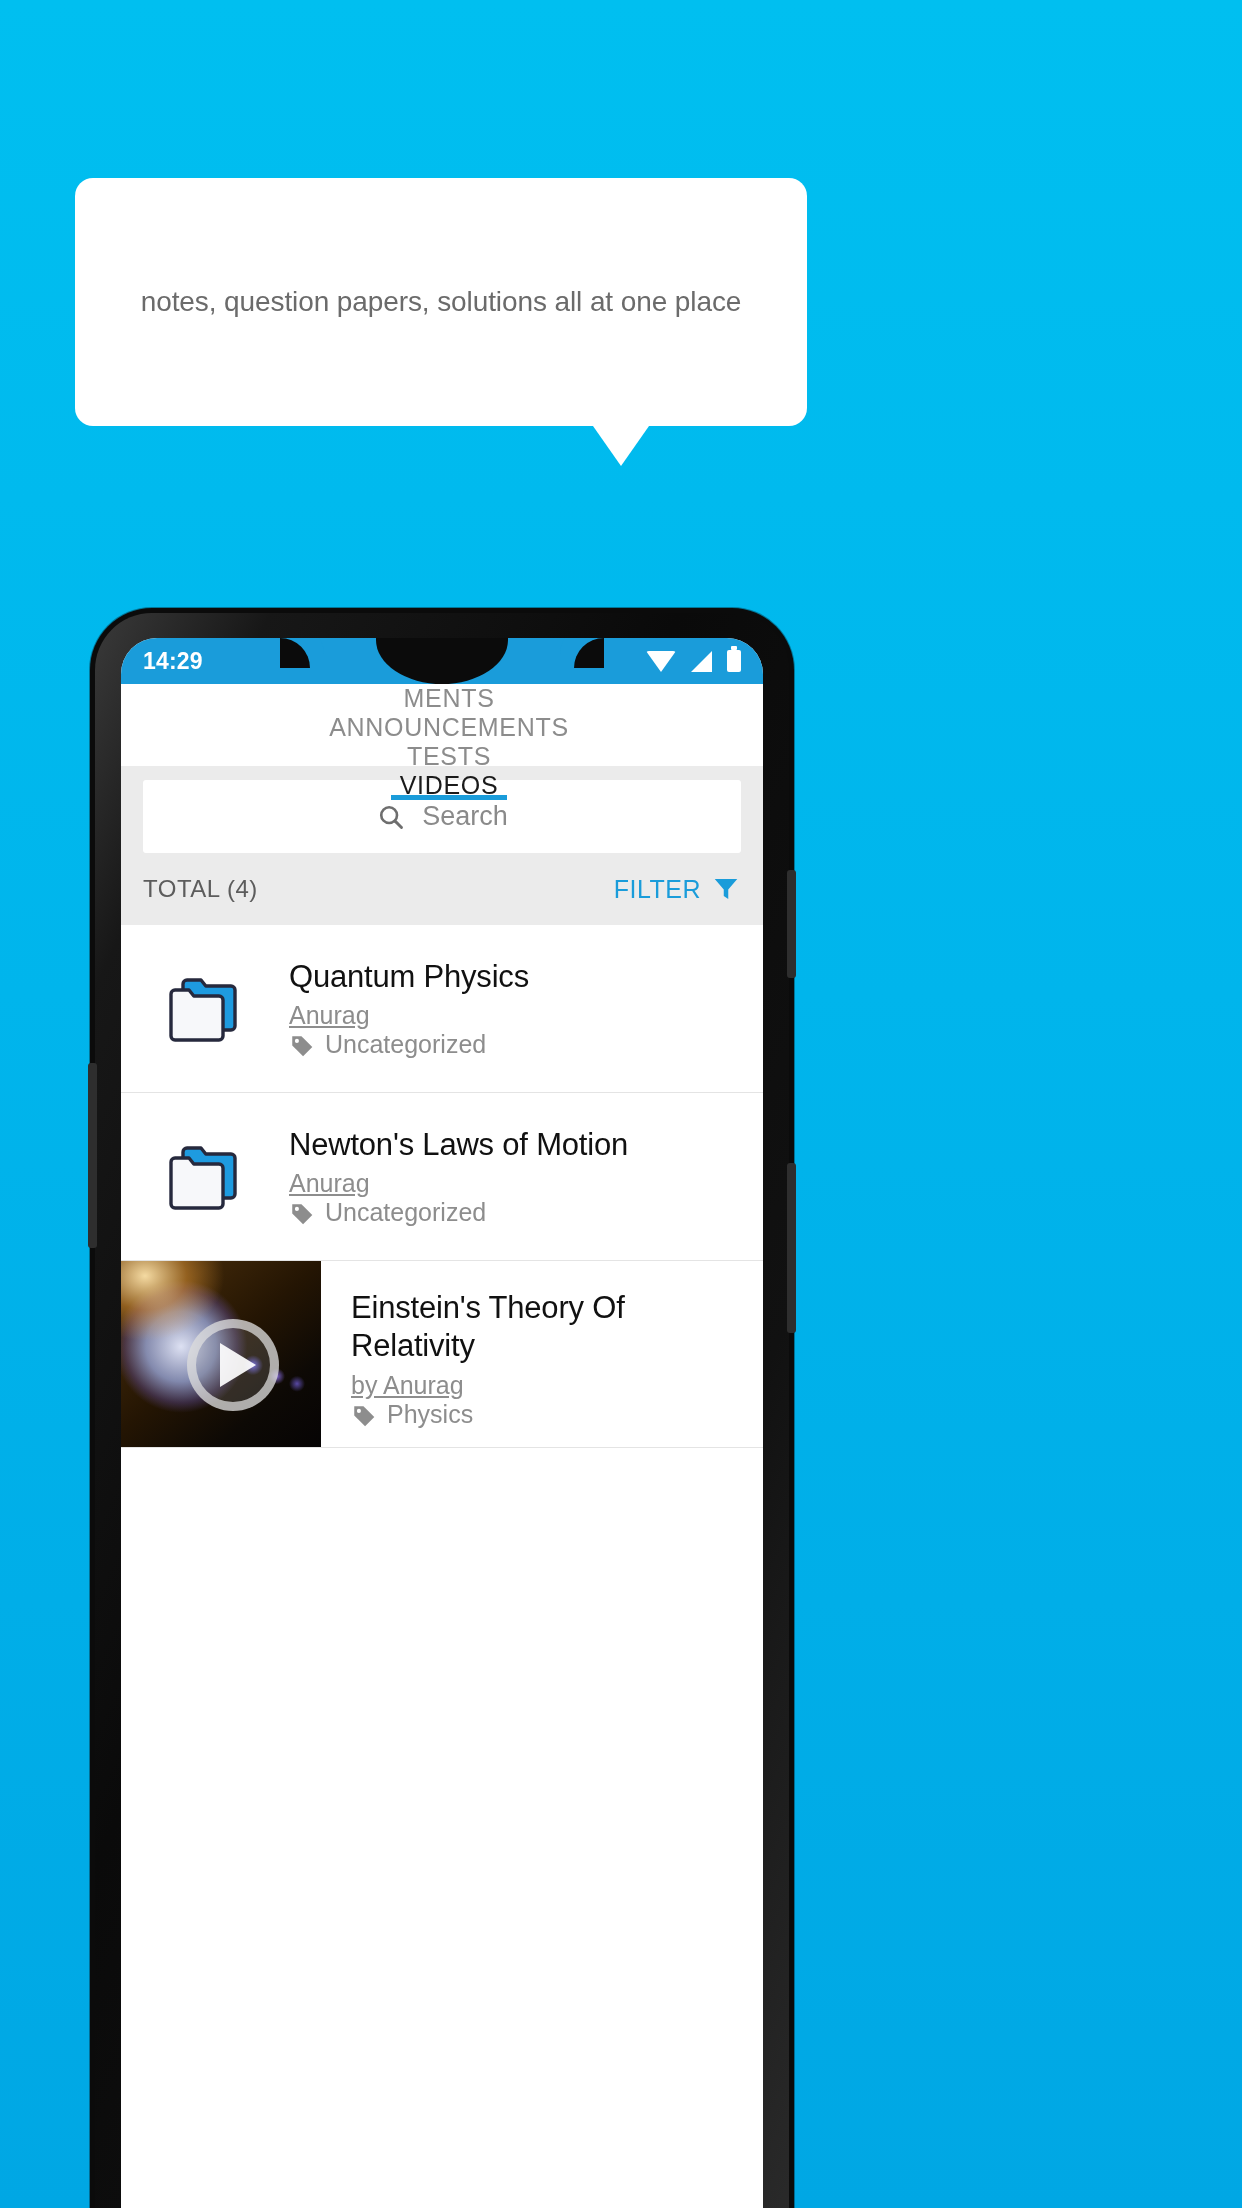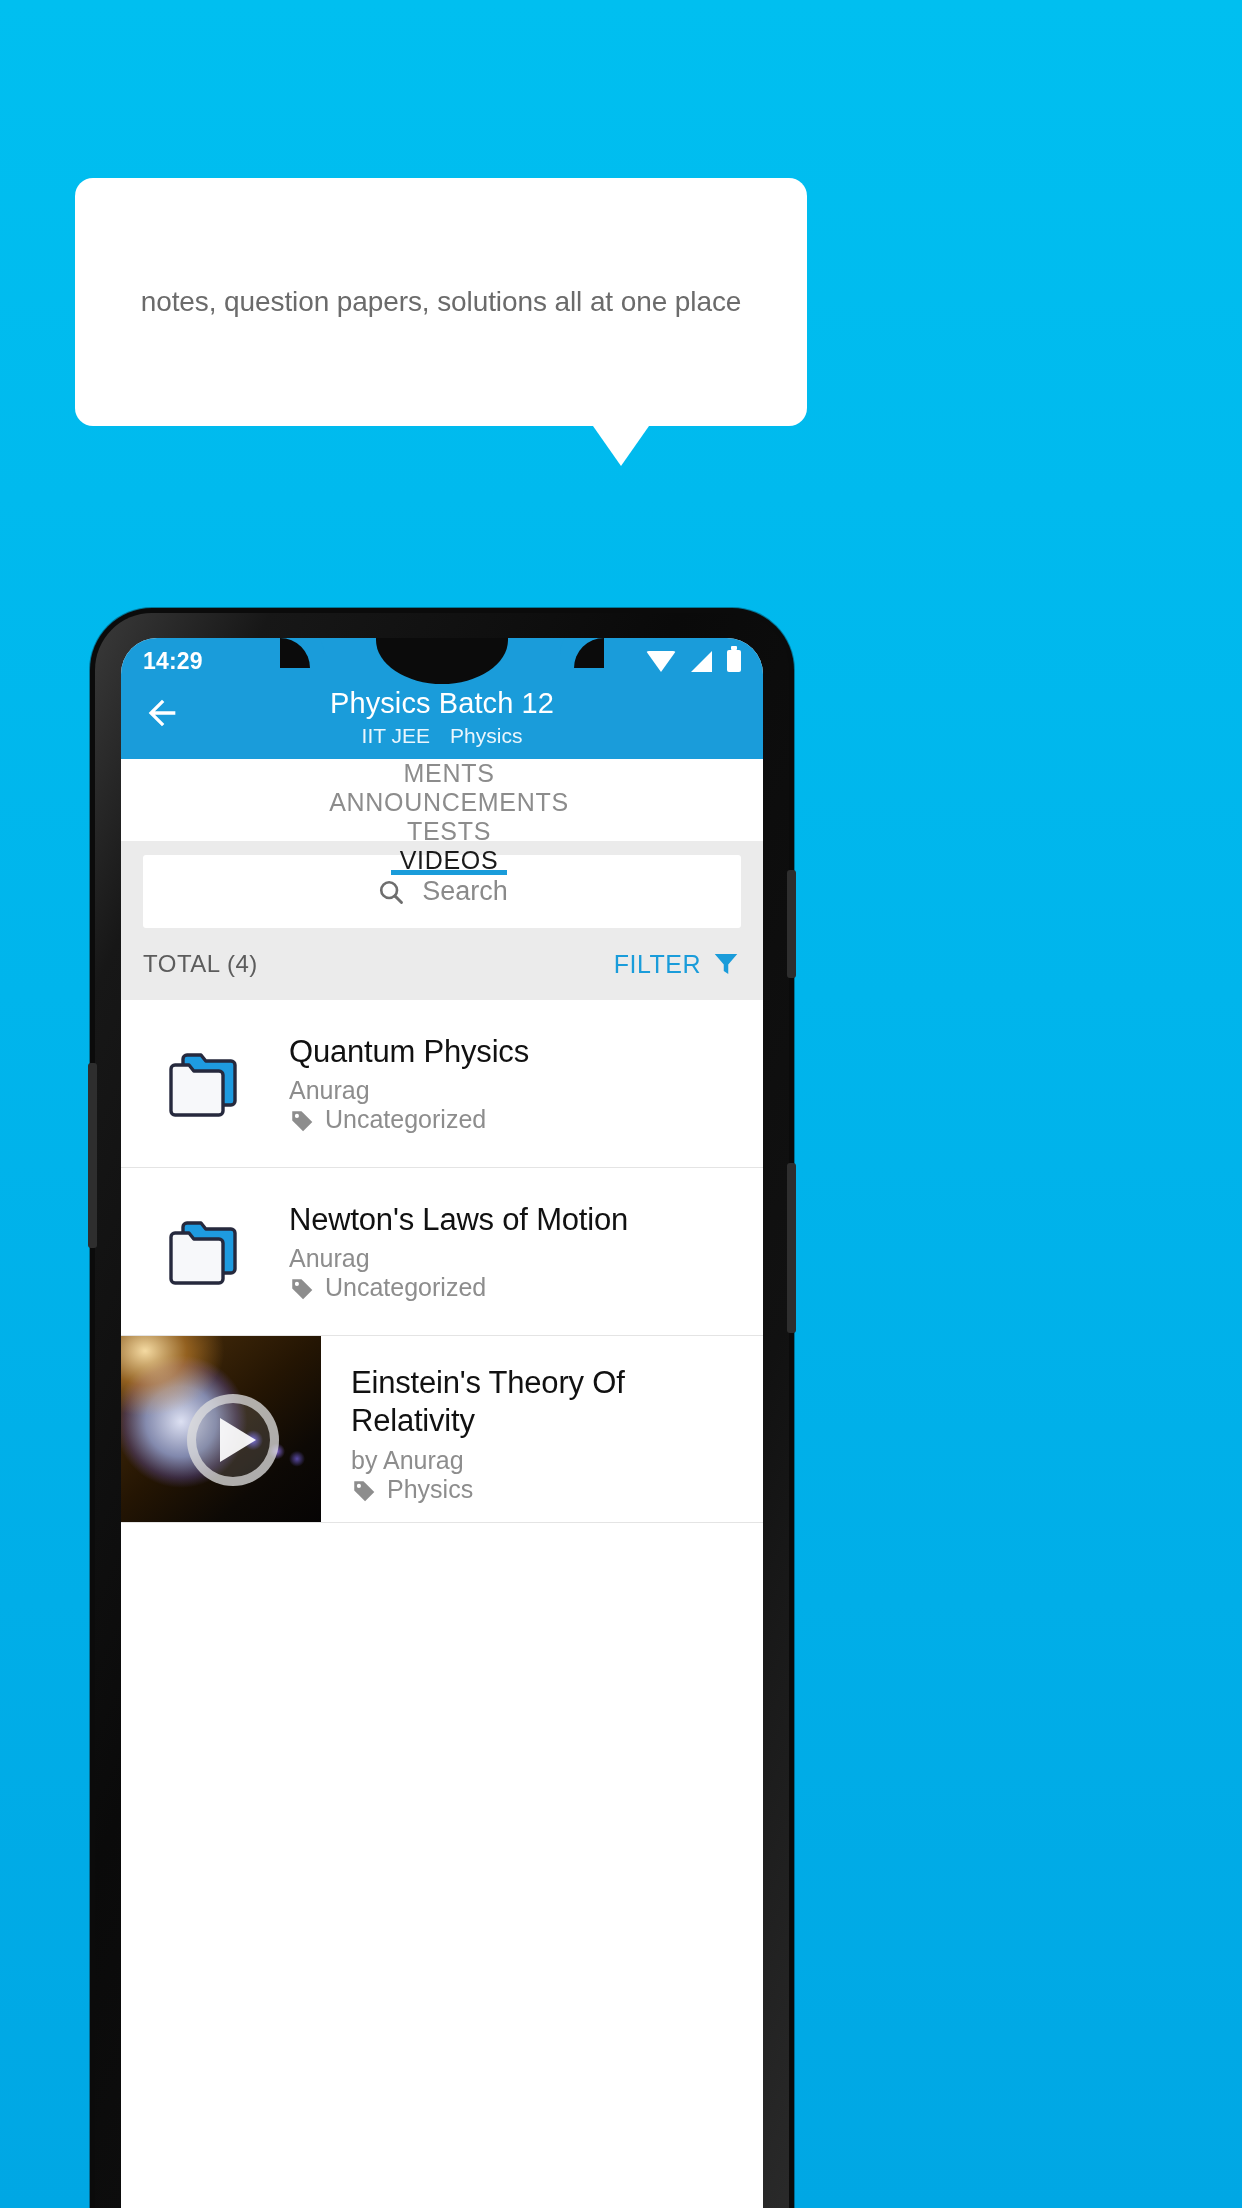--- a/index.html
+++ b/index.html
@@ -212,21 +212,21 @@
   .row-folder { padding:16px 0; }
   .row-ico {
     width:168px; min-width:168px;
     display:flex; align-items:center; justify-content:center;
   }
   .row-text { padding-right:18px; }
   .row-title {
     font-size:31px; color:#111; font-weight:400; line-height:1.22;
     letter-spacing:-.2px;
   }
-  .row-author { font-size:25px; color:#8d8d8d; margin-top:6px; }
+  .row-author { font-size:25px; color:#8d8d8d; margin-top:6px;text-decoration:underline; }
   .row-tag { display:flex; align-items:flex-end; gap:10px; }
   .row-tagtext { font-size:25px; color:#8d8d8d; }
 
   
   .row-video { min-height:170px; padding:0; align-items:stretch; }
   .thumb {
     width:200px; min-width:200px;
     background:
       radial-gradient(ellipse 110px 90px at 12% 8%, rgba(255,228,170,.95) 0%, rgba(255,170,60,.45) 38%, rgba(90,55,20,0) 72%),
       radial-gradient(circle 78px at 30% 46%, rgba(230,235,255,.95) 0%, rgba(160,175,230,.75) 45%, rgba(110,90,180,.35) 72%, rgba(30,20,40,0) 85%),
@@ -281,31 +281,20 @@
     </div>
 
     <div id="notch-wrap">
       <div id="notch-l"></div>
       <div id="notch-r"></div>
       <div id="notch">
         
       </div>
     </div>
 
-    <div id="appbar">
-      <div id="back-arrow">
-        <svg width="40" height="40" viewBox="0 0 24 24" aria-hidden="true">
-          <path d="M20 11H7.8l5.6-5.6L12 4l-8 8 8 8 1.4-1.4L7.8 13H20z" fill="#ffffff"></path>
-        </svg>
-      </div>
-      <div id="appbar-text">
-        <div id="appbar-title">Physics Batch 12</div>
-        <div id="appbar-sub"><span>IIT JEE</span><span class="sep"></span><span>Physics</span></div>
-      </div>
-    </div>
 
     <div id="tabbar">
       <div class="tab">MENTS</div>
       <div class="tab">ANNOUNCEMENTS</div>
       <div class="tab">TESTS</div>
       <div class="tab active">VIDEOS</div>
     </div>
 
     <div id="searchzone">
       <div id="searchbox">

